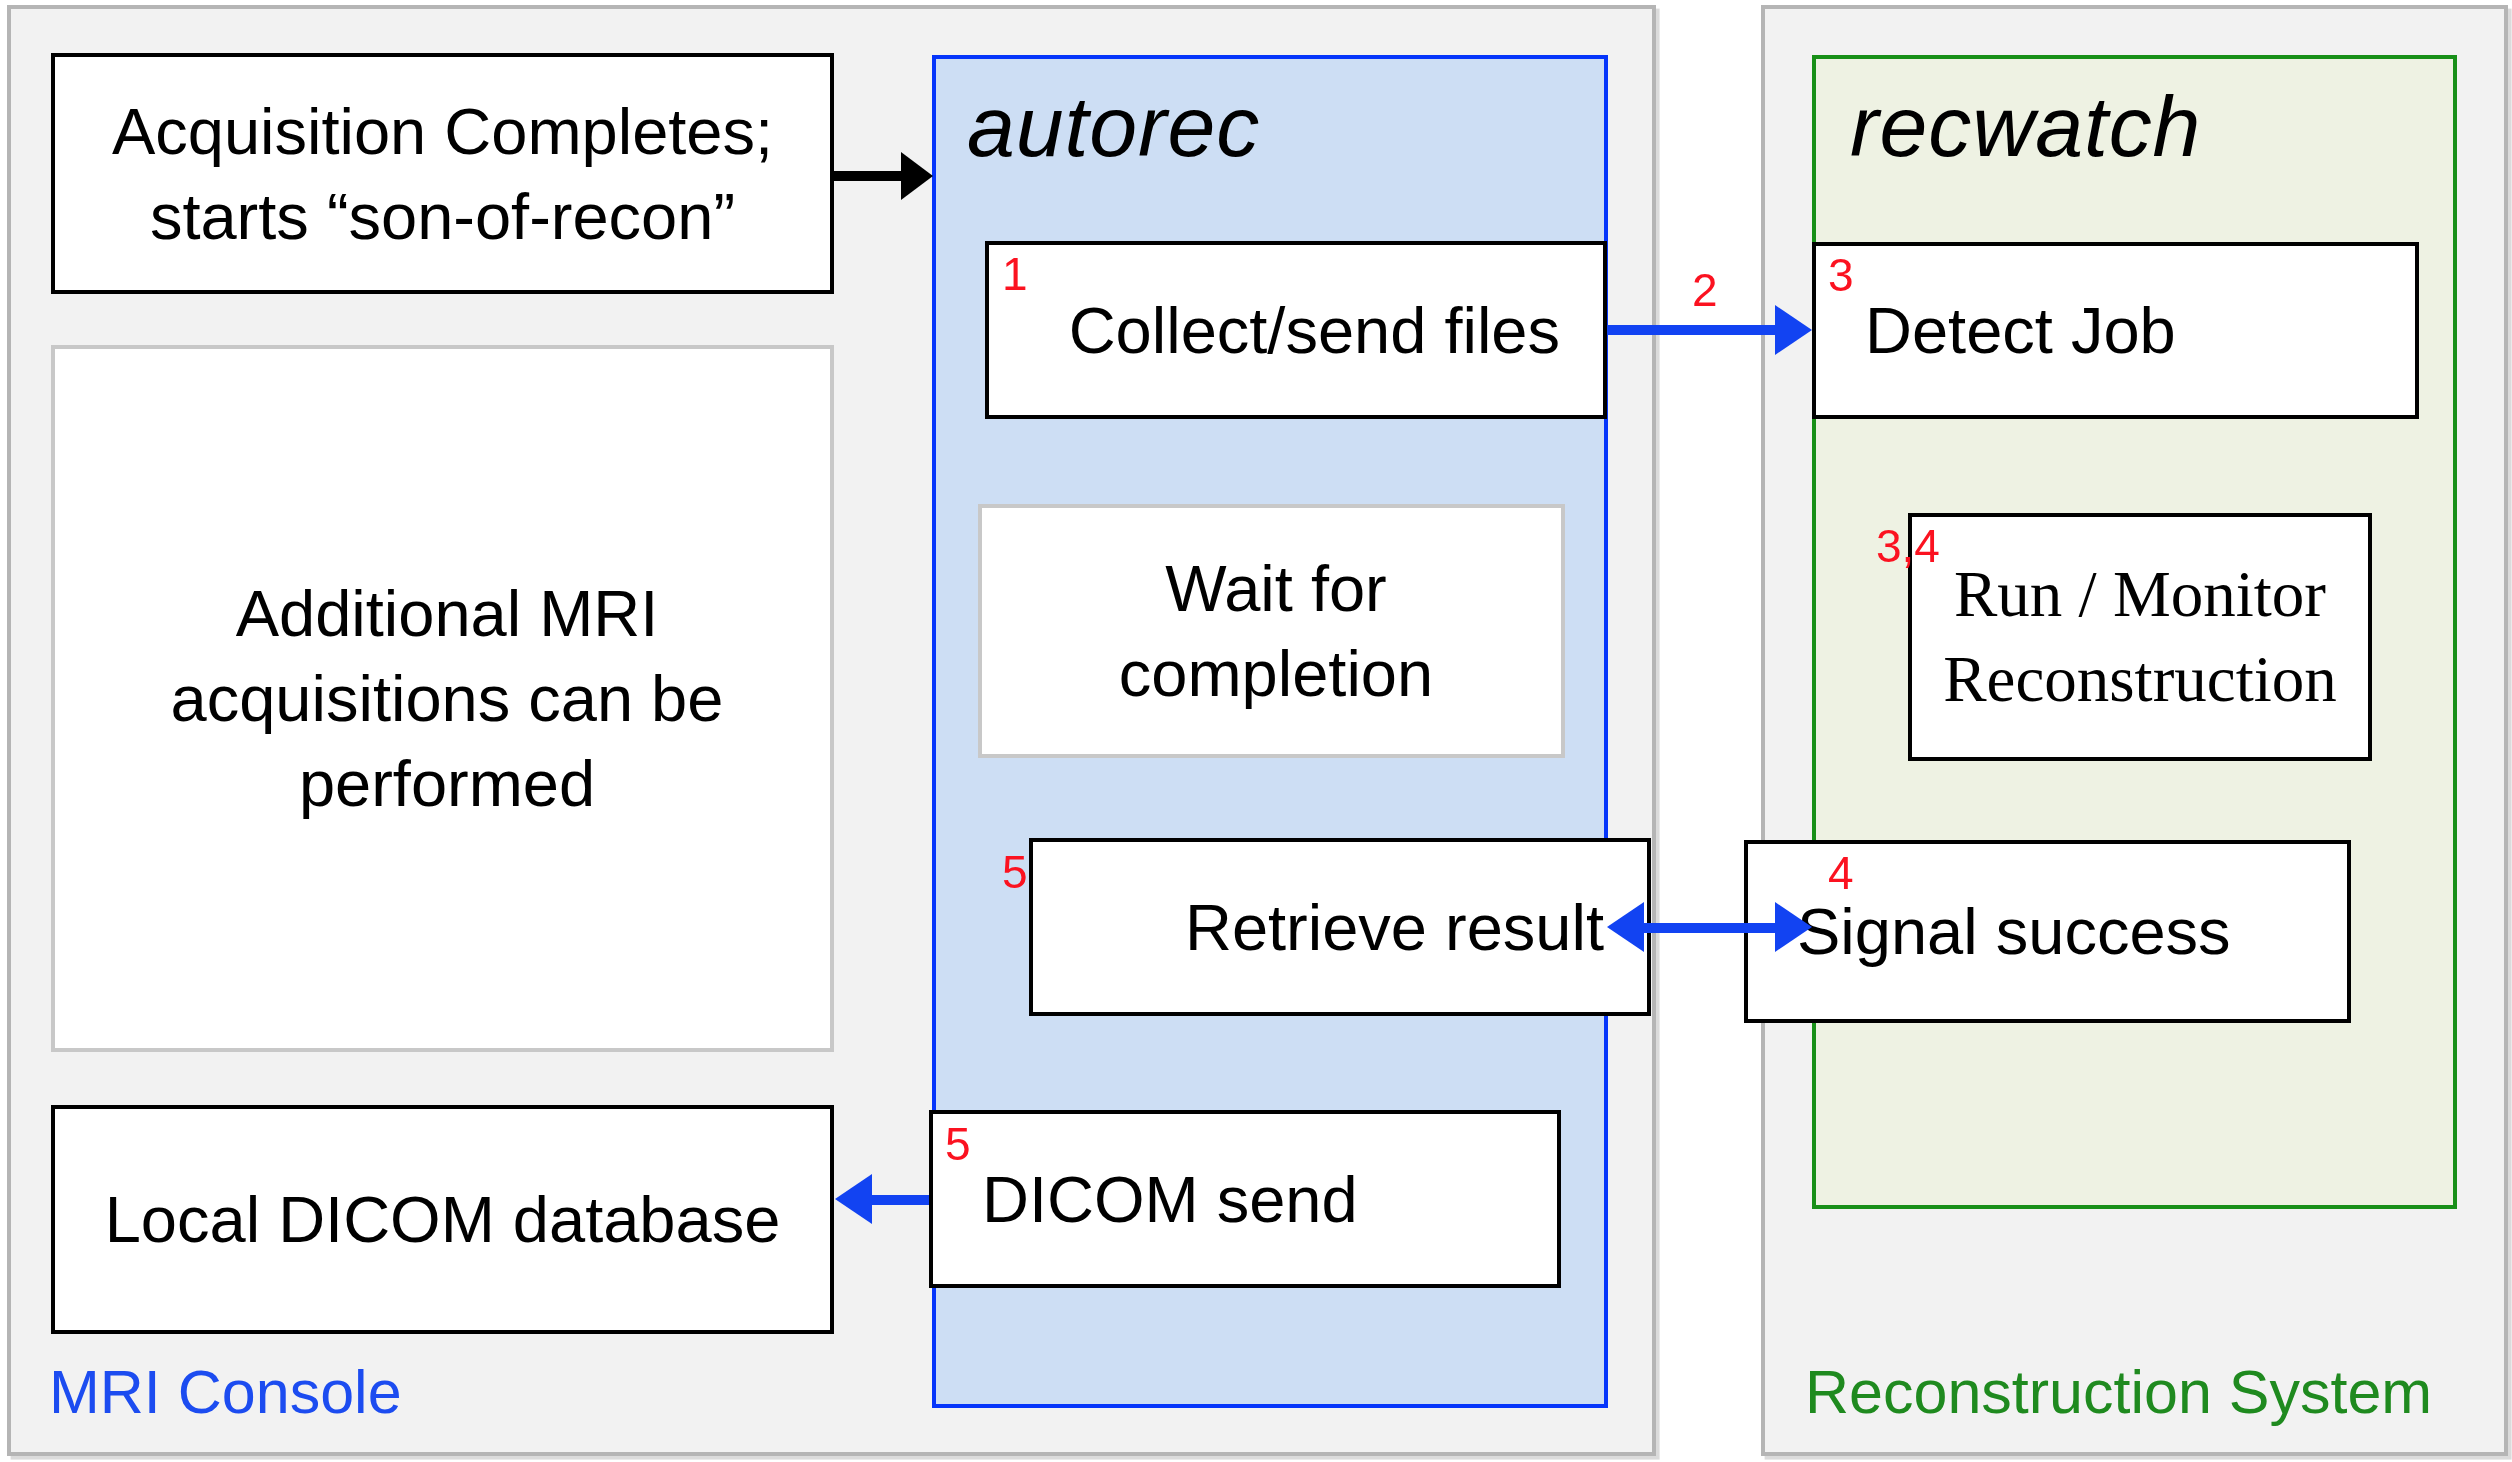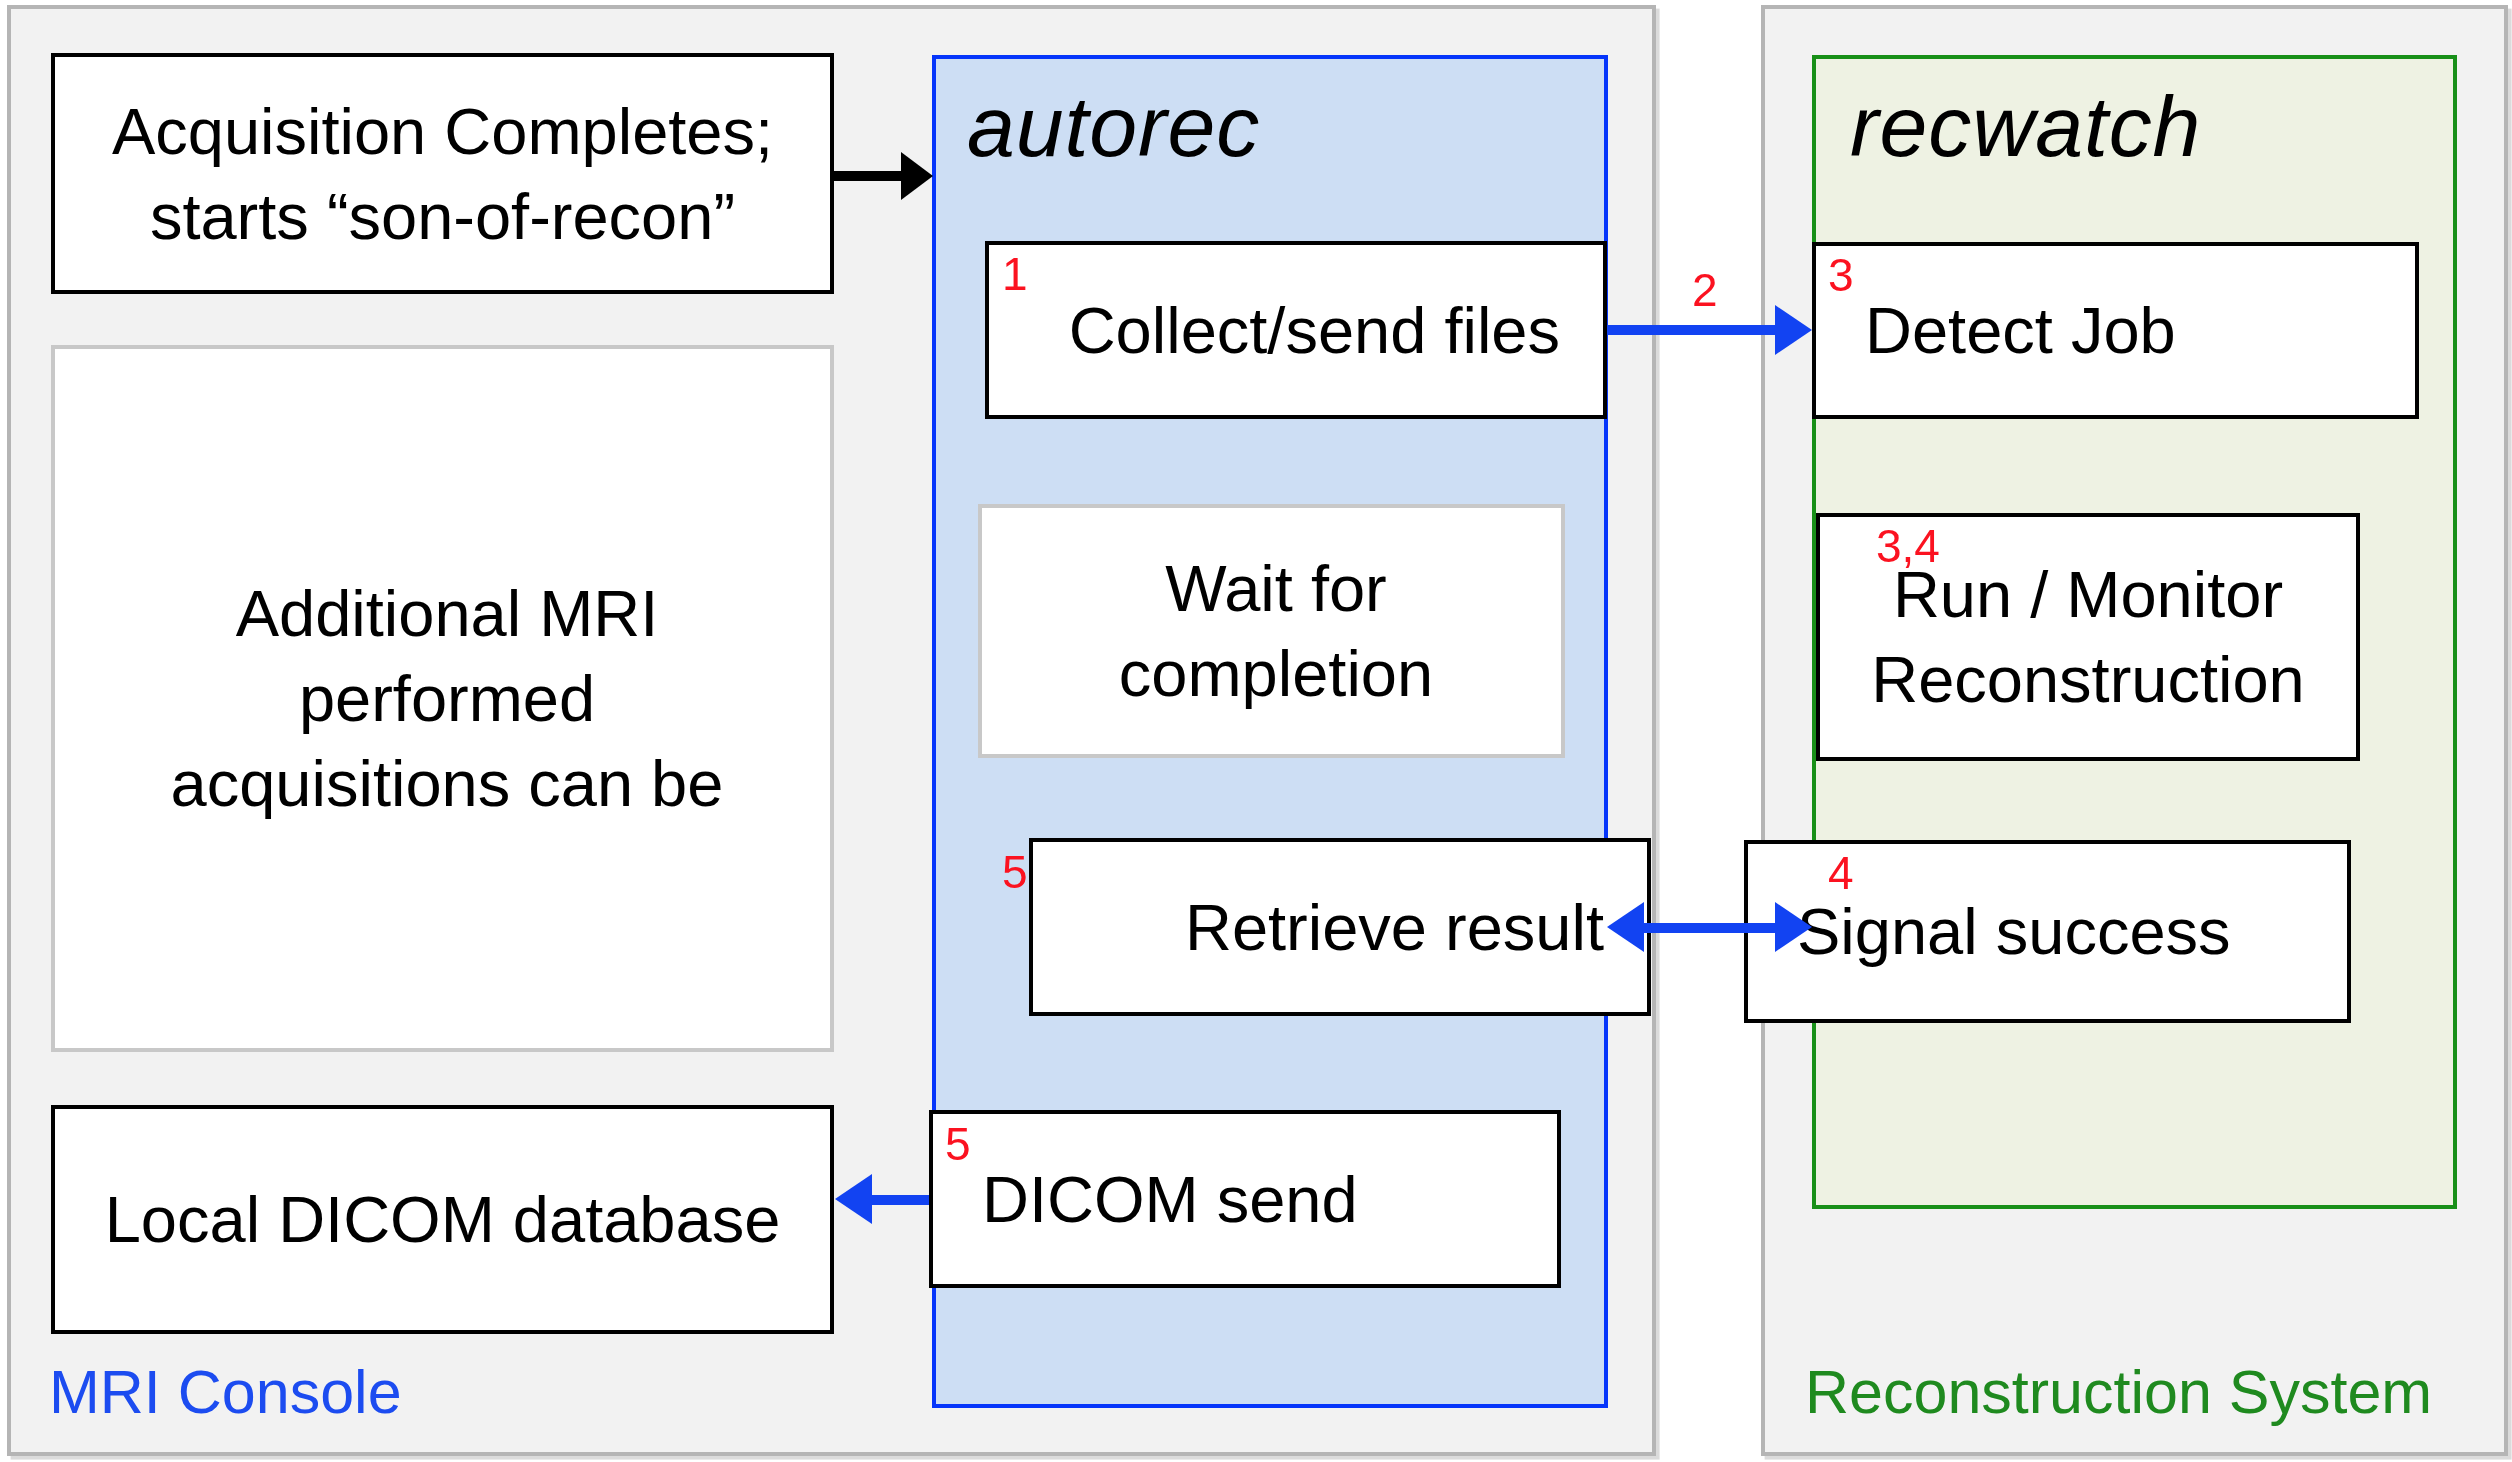--- a/index.html
+++ b/index.html
@@ -66,22 +66,22 @@
 <div class="abs" style="left:1812px;top:55px;width:645px;height:1154px;background:var(--light-green);border:4.5px solid var(--green);"></div>
 <div class="title" style="left:1850px;top:83px;">recwatch</div>
 
 <div class="abs node" style="left:51px;top:53px;width:783px;height:241px;flex-direction:column;">
   <div>Acquisition Completes;</div>
   <div>starts “son-of-recon”</div>
 </div>
 
 <div class="abs node soft" style="left:51px;top:345px;width:783px;height:707px;flex-direction:column;">
   <div>Additional MRI</div>
+  <div>acquisitions can be</div>
   <div>performed</div>
-  <div>acquisitions can be</div>
 </div>
 
 <div class="abs node" style="left:51px;top:1105px;width:783px;height:229px;">
   <div>Local DICOM database</div>
 </div>
 
 <div class="zone-label" style="left:49px;top:1362px;color:var(--blue-text);">MRI Console</div>
 
 <div class="abs node align-right" style="left:985px;top:241px;width:622px;height:178px;">
   <div>Collect/send files</div>
@@ -101,21 +101,21 @@
 <div class="abs node align-left" style="left:929px;top:1110px;width:632px;height:178px;">
   <div>DICOM send</div>
 </div>
 <div class="stepnum" style="left:945px;top:1121px;">5</div>
 
 <div class="abs node align-left" style="left:1812px;top:242px;width:607px;height:177px;">
   <div>Detect Job</div>
 </div>
 <div class="stepnum" style="left:1828px;top:252px;">3</div>
 
-<div class="abs node" style="left:1816px;top:513px;width:544px;height:248px;flex-direction:column;">
+<div class="abs node" style="left:1908px;top:513px;width:464px;height:248px;flex-direction:column;font-family:Liberation Serif, serif;">
   <div>Run / Monitor</div>
   <div>Reconstruction</div>
 </div>
 <div class="stepnum" style="left:1876px;top:523px;">3,4</div>
 
 <div class="abs node align-left" style="left:1744px;top:840px;width:607px;height:183px;">
   <div>Signal success</div>
 </div>
 <div class="stepnum" style="left:1828px;top:850px;">4</div>
 

